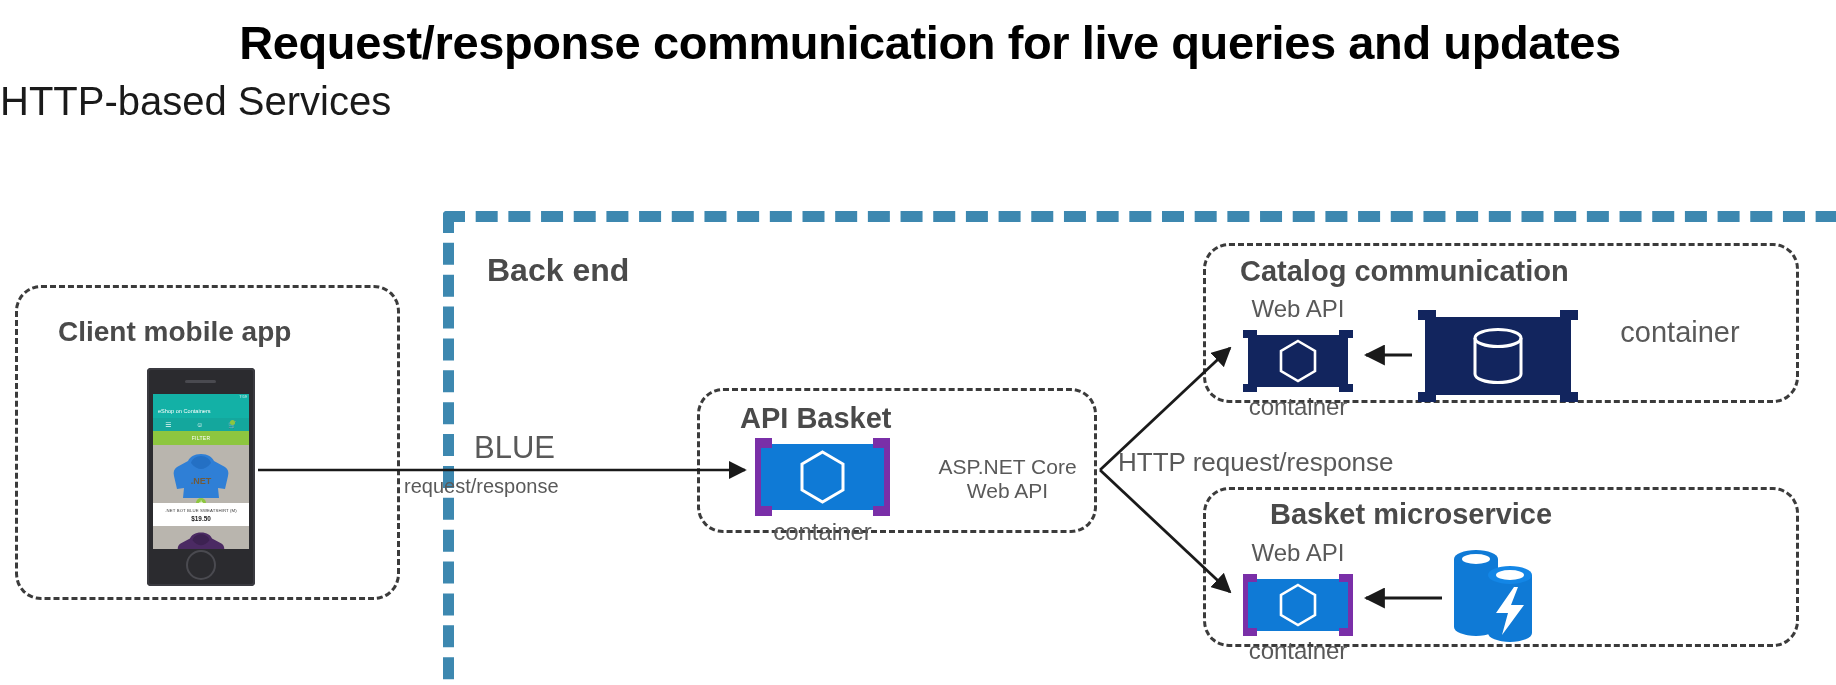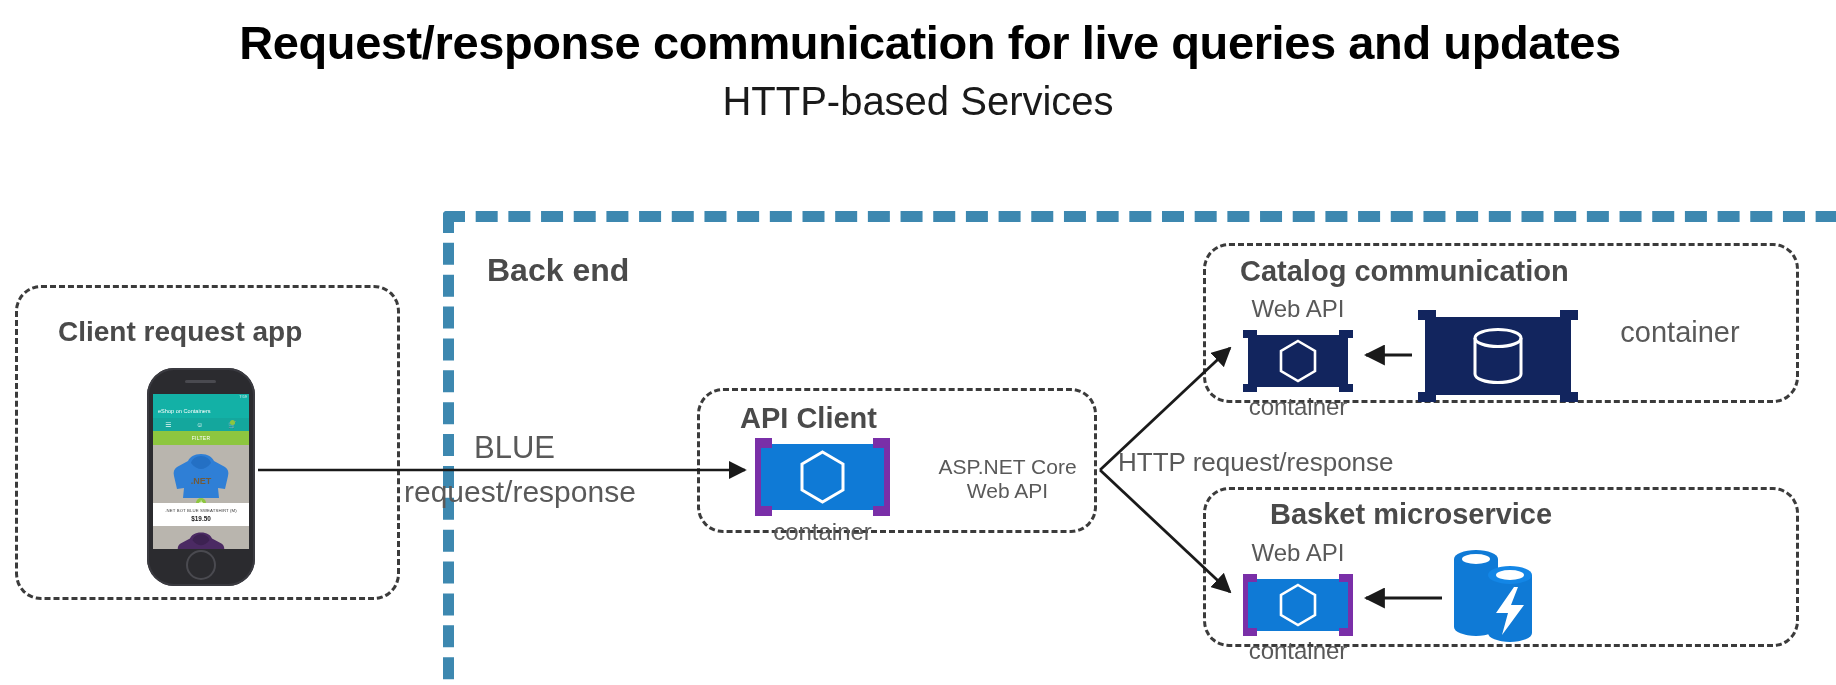--- a/index.html
+++ b/index.html
@@ -10,21 +10,21 @@
   }
   .stage{position:absolute;inset:0;}
 
   
   .title-main{
     position:absolute;left:0;top:18px;width:1836px;text-align:center;
     font-size:47px;font-weight:bold;letter-spacing:-0.4px;color:#000;
     line-height:1.05;white-space:nowrap;margin-left:12px;
   }
   .title-sub{
-    position:absolute;left:0;top:79px;width:1836px;text-align:center;
+    position:absolute;left:0;top:79px;width:1836px;
     font-size:40px;font-weight:normal;color:#1a1a1a;line-height:1.1;
   }
 
   
   .backend-region{
     position:absolute;left:443px;top:211px;width:1460px;height:500px;
     border:11px dashed #3d88b0;border-radius:4px;
     box-sizing:border-box;
   }
   .backend-label{
@@ -98,21 +98,21 @@
 
   
   .sql-icon{left:1418px;top:310px;width:160px;height:92px;}
 
   
   .redis-icon{left:1448px;top:543px;width:95px;height:100px;}
 
   
   .phone{
     position:absolute;left:147px;top:368px;width:108px;height:218px;
-    background:#2b2b2f;border-radius:27px;
+    background:#2b2b2f;border-radius:4px;
     box-shadow:inset 0 0 0 2px #3a3a40;
   }
   .phone-screen{
     position:absolute;left:6px;top:26px;width:96px;height:155px;
     background:#ffffff;overflow:hidden;
   }
   .ph-status{height:9px;background:#13b1a6;position:relative;}
   .ph-status .stxt{
     position:absolute;right:2px;top:0px;font-size:4px;color:#dff7f4;
   }
@@ -166,36 +166,36 @@
     position:absolute;left:38px;top:12px;width:3px;height:3px;border-radius:50%;
     background:#4a4a50;
   }
 
   
   .wires{position:absolute;left:0;top:0;width:1836px;height:685px;pointer-events:none;}
 
   
   .lbl{position:absolute;color:#595959;white-space:nowrap;}
   .lbl-http{left:474px;top:430px;font-size:31px;}
-  .lbl-reqres{left:404px;top:475px;font-size:30px;}
+  .lbl-reqres{left:404px;top:475px;font-size:20px;}
   .lbl-httpreq{left:1118px;top:447px;font-size:26px;}
 </style>
 </head>
 <body>
 
 <div class="stage">
 
   <div class="title-main">Request/response communication for live queries and updates</div>
   <div class="title-sub">HTTP-based Services</div>
 
   <div class="backend-region"></div>
   <div class="backend-label">Back end</div>
 
   <div class="dbox client-box"></div>
-  <div class="box-title client-title">Client request app</div>
+  <div class="box-title client-title">Client mobile app</div>
 
   <div class="phone">
     <div class="ph-cam"></div>
     <div class="ph-speaker"></div>
     <div class="phone-screen">
       <div class="ph-status">
         <span class="stxt">7:59</span>
       </div>
       <div class="ph-appbar">eShop on Containers</div>
       <div class="ph-tabs">
@@ -219,21 +219,21 @@
         <svg width="60" height="34" viewBox="0 0 62 40" style="position:absolute;left:50%;top:4px;transform:translateX(-50%);">
           <path d="M31 3 C24 3 20 6 18 10 L7 16 C4 18 3 21 4 25 L7 38 L14 37 L13 47 L49 47 L48 37 L55 38 L58 25 C59 21 58 18 55 16 L44 10 C42 6 38 3 31 3 Z" fill="#4b2a63"></path>
           <path d="M31 5 C26 5 22 8 21 12 C24 16 28 18 31 18 C34 18 38 16 41 12 C40 8 36 5 31 5 Z" fill="#3d2252"></path>
         </svg>
       </div>
     </div>
     <div class="ph-home"></div>
   </div>
 
   <div class="dbox gw-box"></div>
-  <div class="box-title gw-title">API Client</div>
+  <div class="box-title gw-title">API Basket</div>
 
   <div class="cticon gw-icon">
     <div class="ctbody">
       <svg viewBox="0 0 135 78" preserveAspectRatio="none">
         <rect x="6" y="6" width="123" height="66" fill="#0f7ad6"></rect>
         <polygon points="67.5,14 88,26 88,52 67.5,64 47,52 47,26" fill="none" stroke="#ffffff" stroke-width="3"></polygon>
         <rect x="0" y="0" width="17" height="10" fill="#7a2fa8"></rect>
         <rect x="0" y="0" width="6" height="78" fill="#7a2fa8"></rect>
         <rect x="118" y="0" width="17" height="10" fill="#7a2fa8"></rect>
         <rect x="129" y="0" width="6" height="78" fill="#7a2fa8"></rect>

